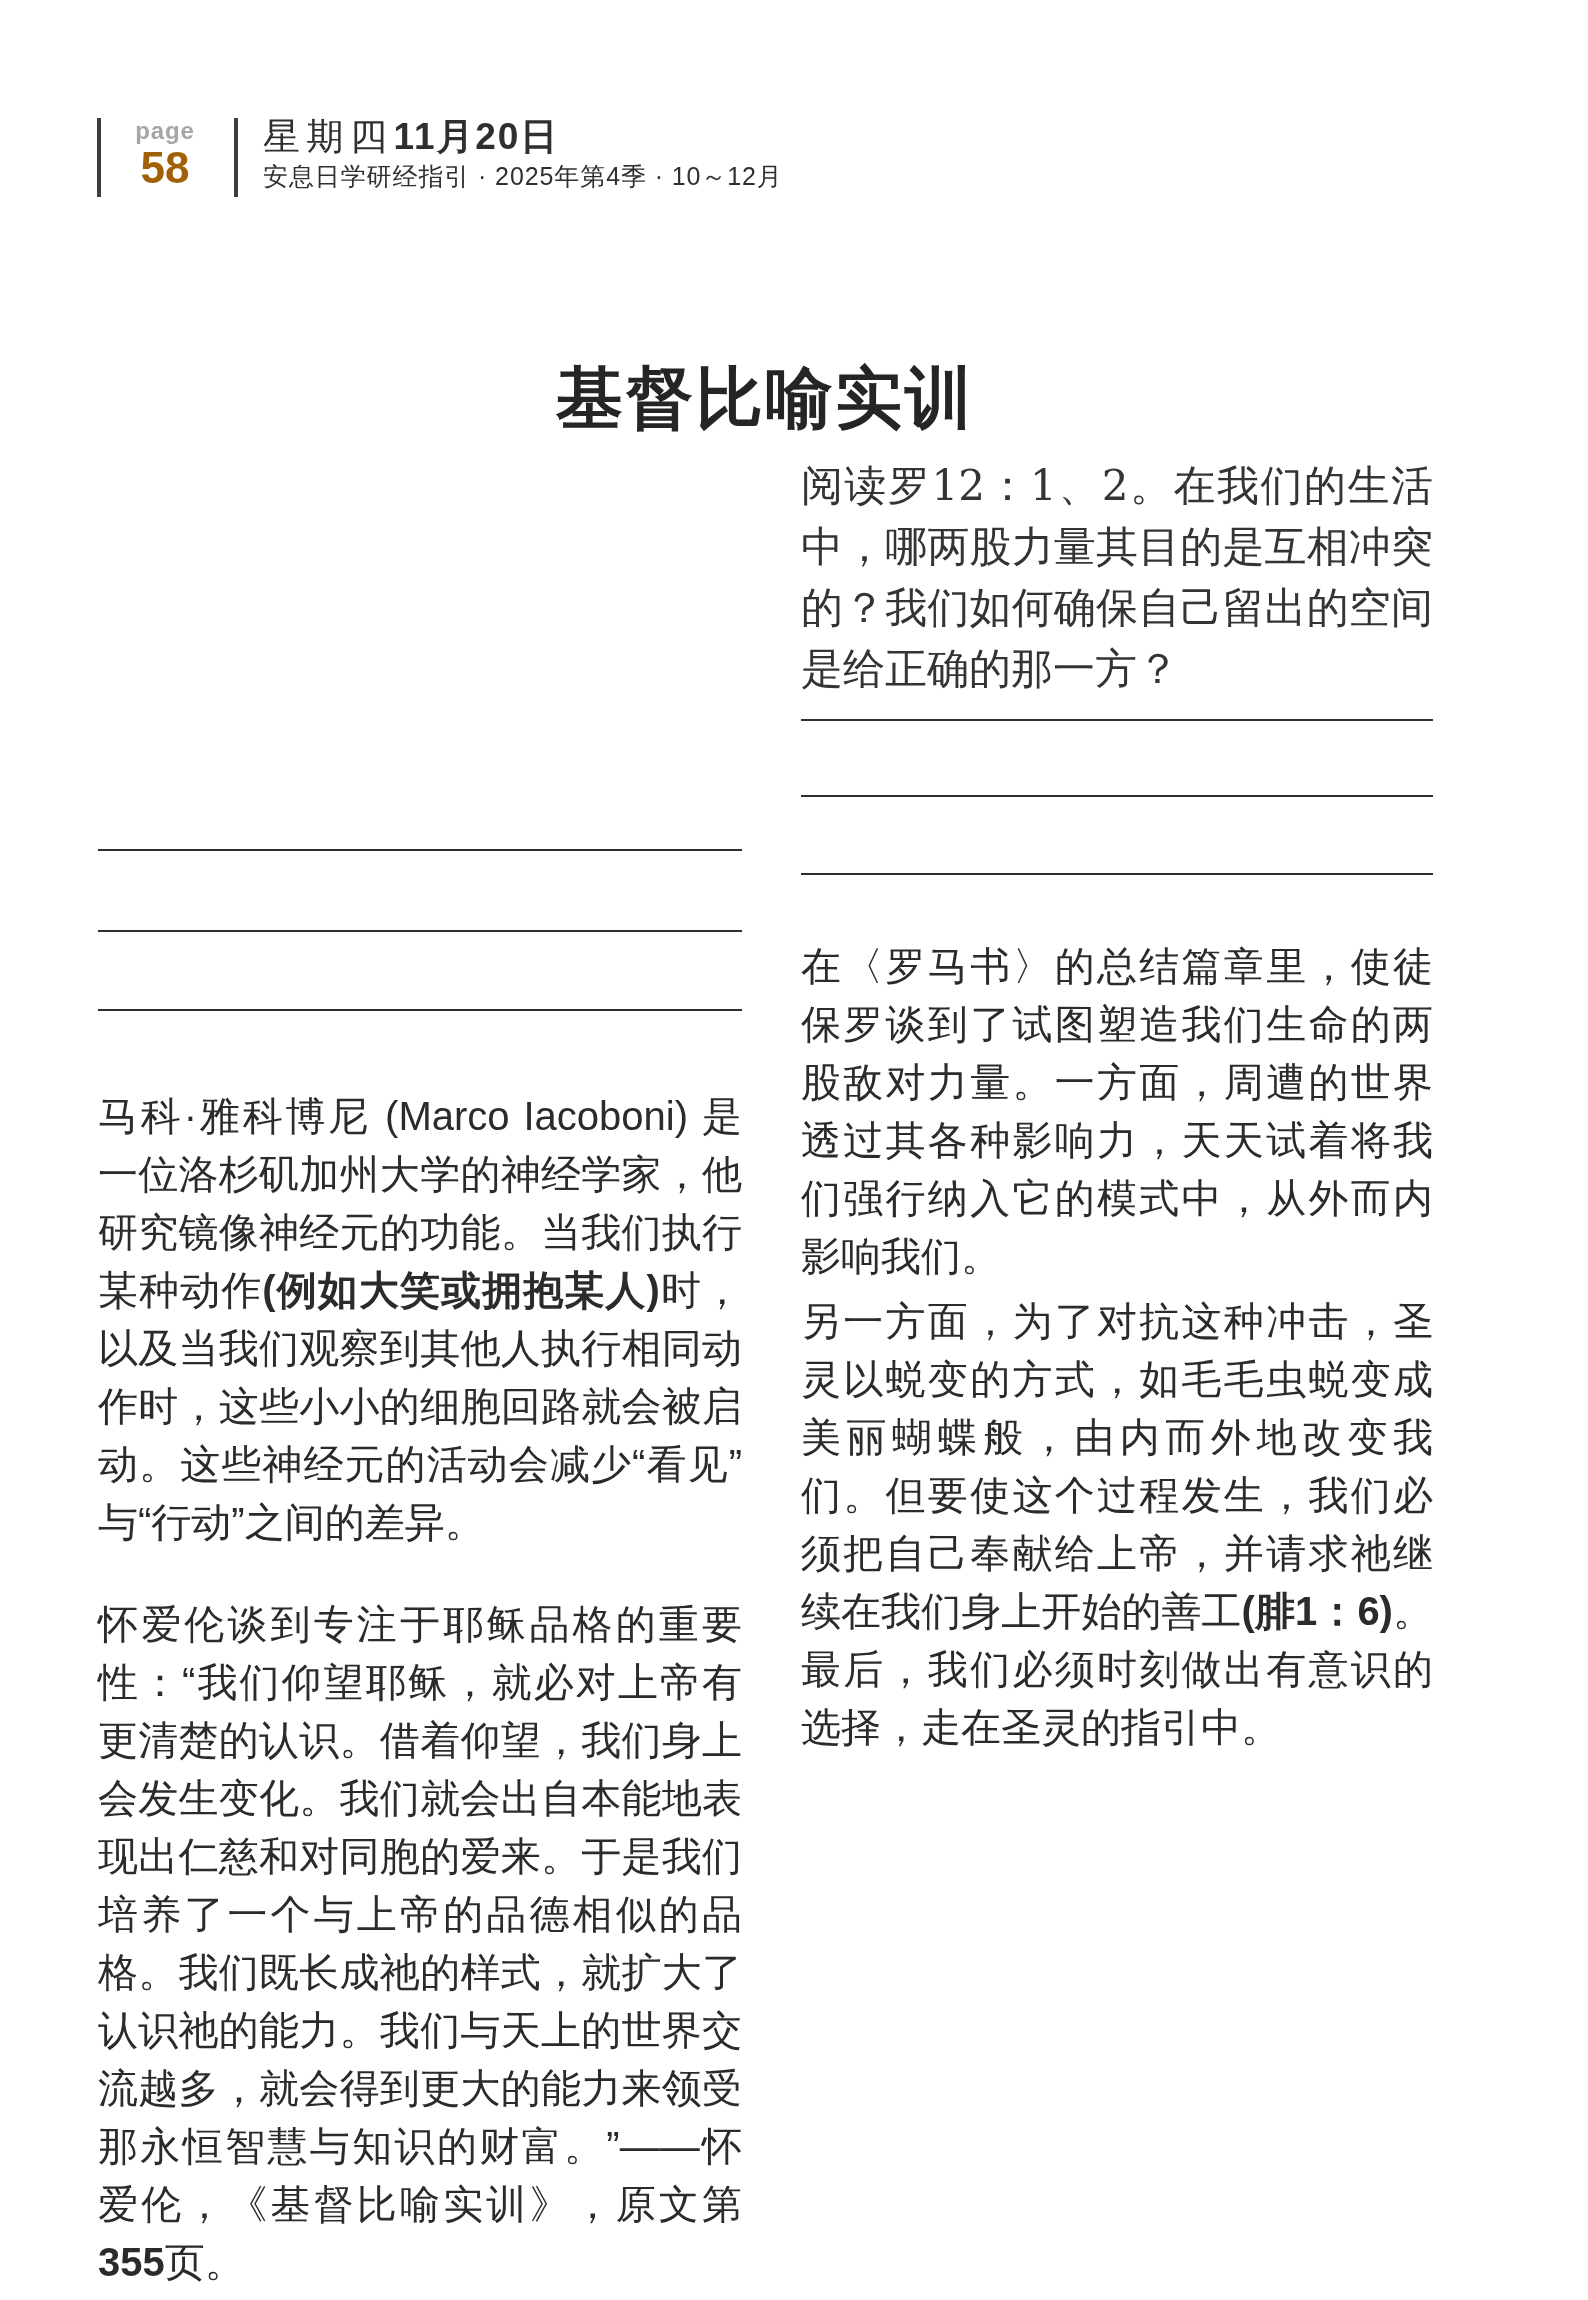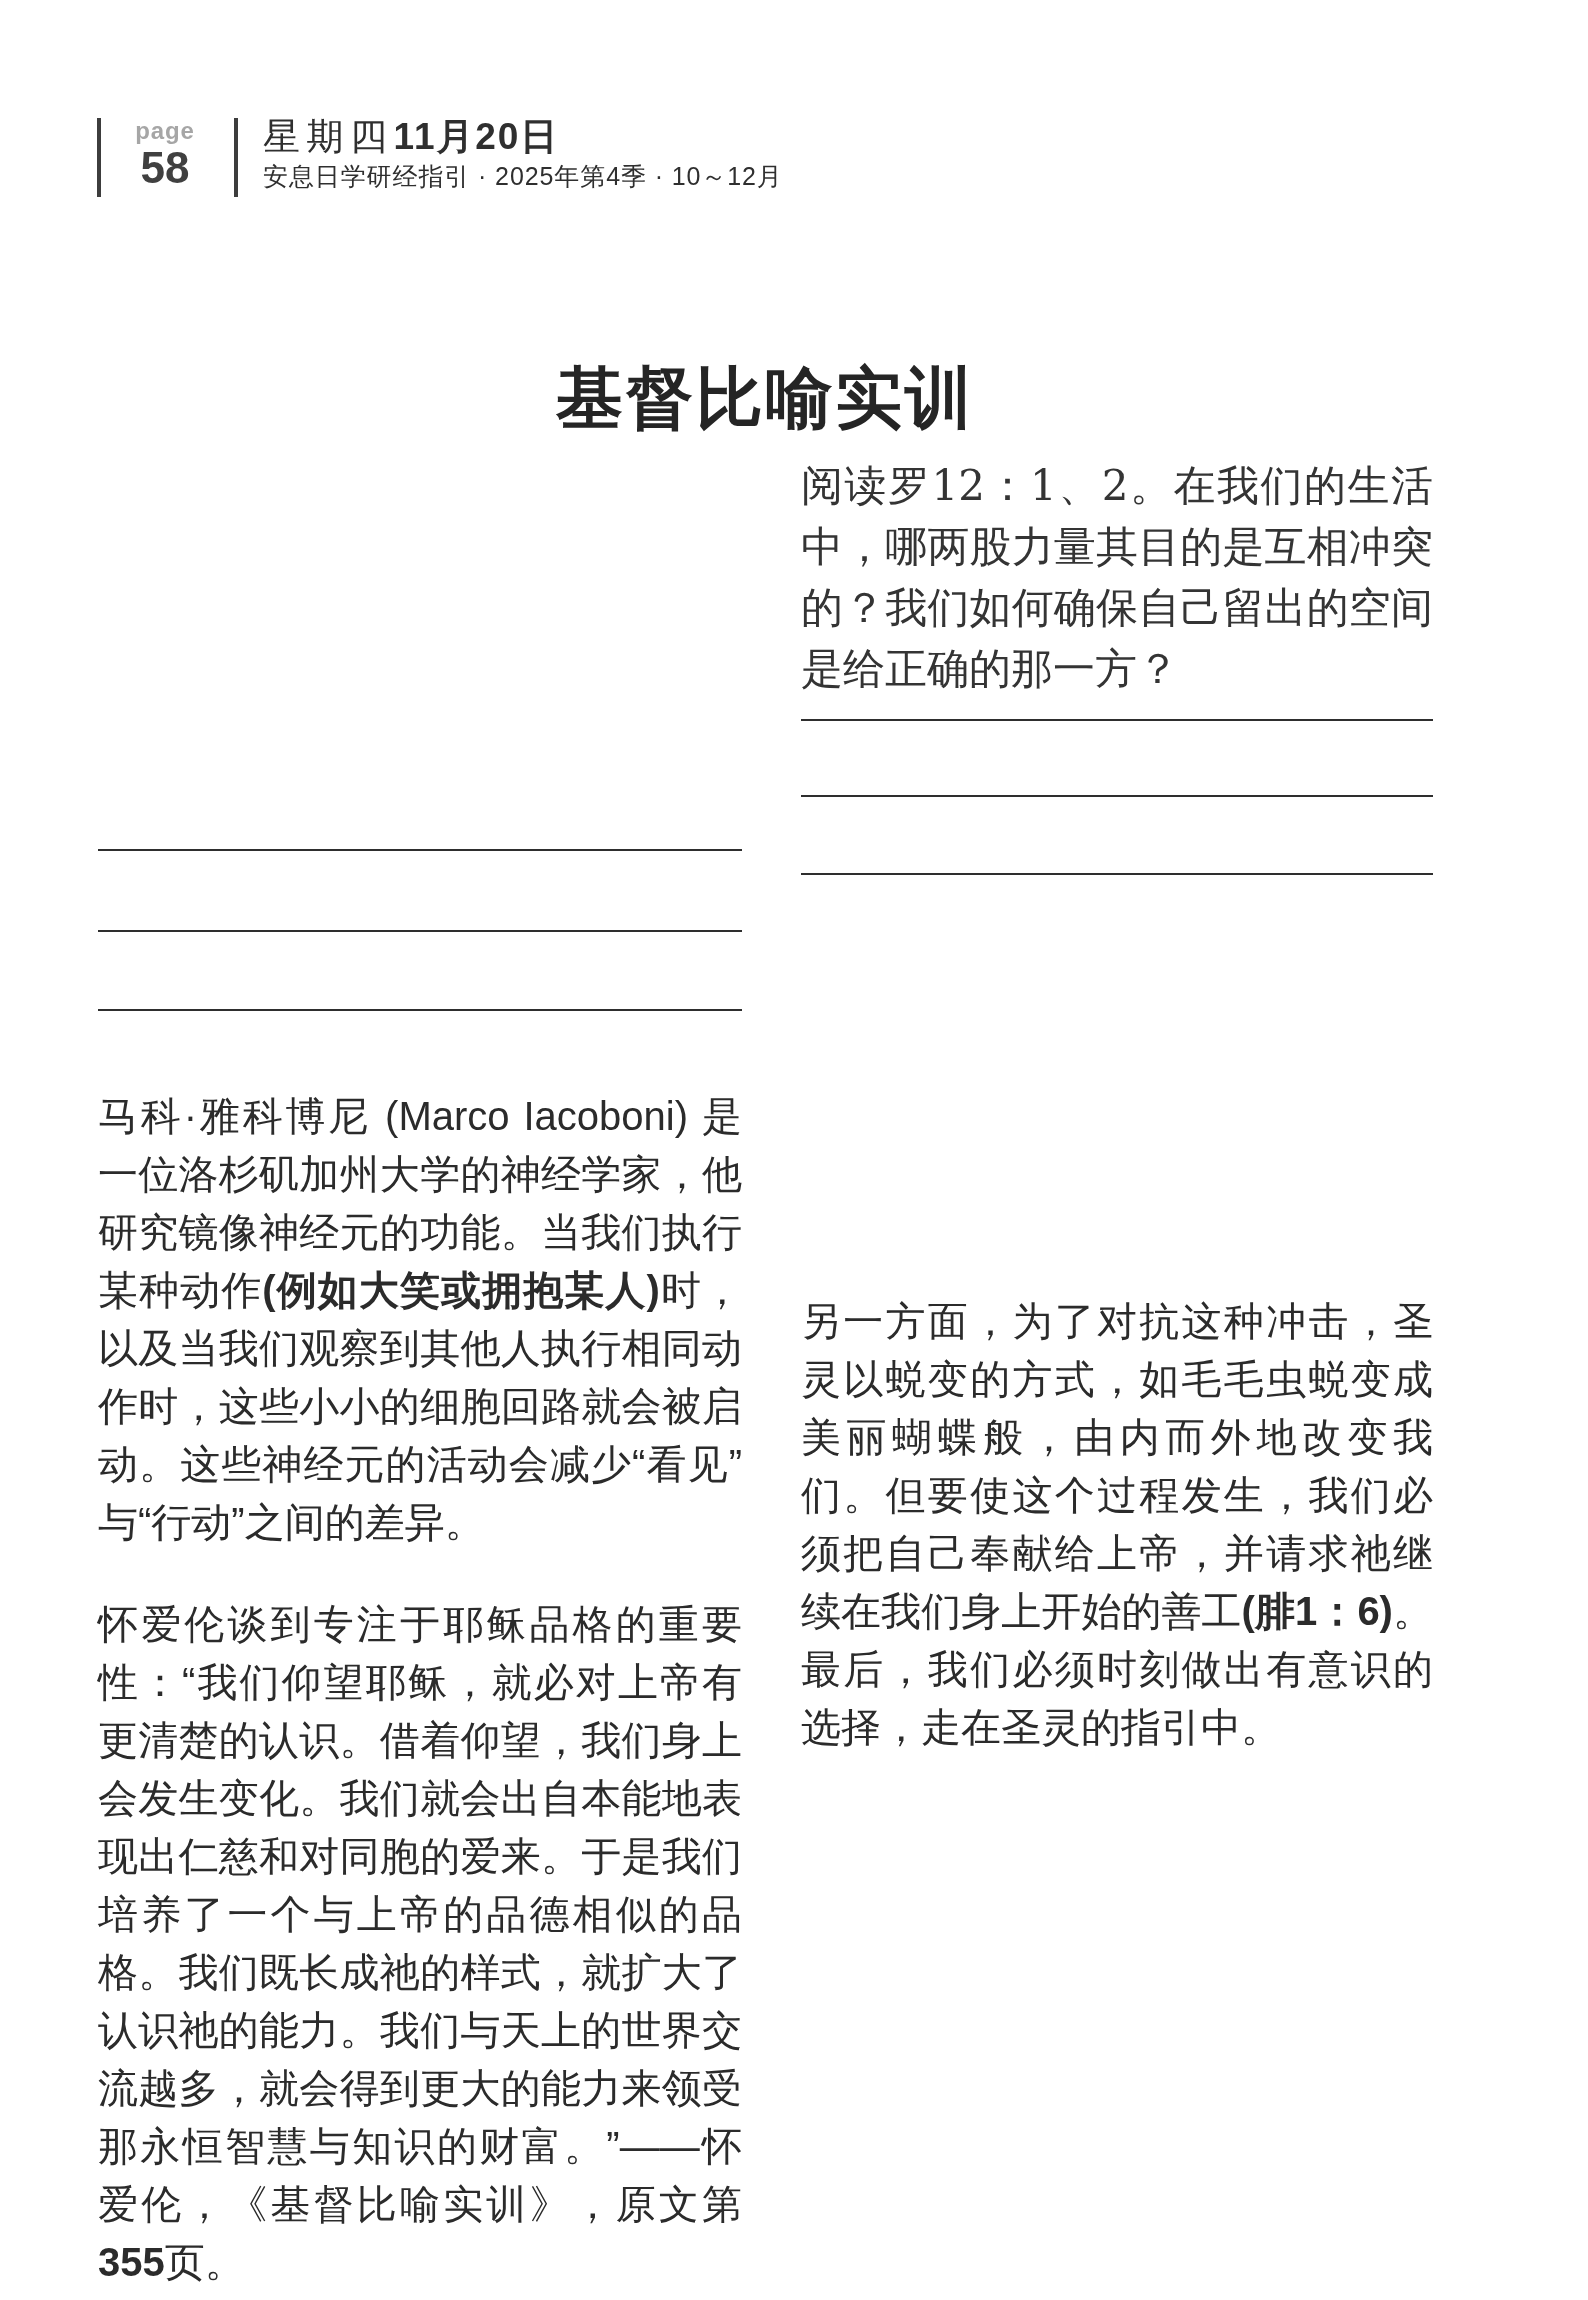--- a/index.html
+++ b/index.html
@@ -12,21 +12,21 @@
     overflow:hidden;
   }
   .page { position:absolute; left:0; top:0; width:1361px; height:2300px; background:#ffffff; }
 
   
   .hdr-bar { position:absolute; top:118px; width:3.7px; height:79px; background:#3d3d3d; }
   .hdr-bar.b1 { left:97px; }
   .hdr-bar.b2 { left:234px; }
   .page-block { position:absolute; left:113px; top:119px; width:104px; text-align:center; }
   .page-label { font-size:24px; font-weight:700; color:#a6a6a6; line-height:24px; letter-spacing:0.9px; }
-  .page-number { font-size:44px; font-weight:700; color:#404040; line-height:43px; margin-top:2.8px; }
+  .page-number { font-size:44px; font-weight:700; color:#a16207; line-height:43px; margin-top:2.8px; }
   .hdr-text { position:absolute; left:263px; top:115px; white-space:nowrap; }
   .hdr-line1 { font-size:37px; line-height:43px; color:#2f2f2f; }
   .hdr-weekday { font-weight:400; letter-spacing:6.5px; }
   .hdr-date { font-weight:700; letter-spacing:1.9px; }
   .hdr-line2 { font-size:25px; line-height:28px; color:#2f2f2f; margin-top:3.7px; letter-spacing:0.9px; }
 
   
   .lesson-title {
     position:absolute; left:93px; top:312px; width:1345px;
     text-align:center;
@@ -90,17 +90,18 @@
     <div class="answer-line al3"></div>
     <p class="body-p p1"><span>马科·雅科博尼 </span><span class="latin">(Marco Iacoboni)</span><span> 是一位洛杉矶加州大学的神经学家，他研究镜像神经元的功能。当我们执行某种动作</span><span class="bold">(例如大笑或拥抱某人)</span><span>时，以及当我们观察到其他人执行相同动作时，这些小小的细胞回路就会被启动。这些神经元的活动会减少“看见”与“行动”之间的差异。</span></p>
     <p class="body-p p2"><span>怀爱伦谈到专注于耶稣品格的重要性：“我们仰望耶稣，就必对上帝有更清楚的认识。借着仰望，我们身上会发生变化。我们就会出自本能地表现出仁慈和对同胞的爱来。于是我们培养了一个与上帝的品德相似的品格。我们既长成祂的样式，就扩大了认识祂的能力。我们与天上的世界交流越多，就会得到更大的能力来领受那永恒智慧与知识的财富。”——怀爱伦，《基督比喻实训》，原文第</span><span class="bold">355</span><span>页。</span></p>
   </div>
 
   <div class="col col-right">
     <p class="kai">阅读罗12：1、2。在我们的生活中，哪两股力量其目的是互相冲突的？我们如何确保自己留出的空间是给正确的那一方？</p>
     <div class="answer-line al1"></div>
     <div class="answer-line al2"></div>
     <div class="answer-line al3"></div>
+    <p class="body-p p1"><span>在〈罗马书〉的总结篇章里，使徒保罗谈到了试图塑造我们生命的两股敌对力量。一方面，周遭的世界透过其各种影响力，天天试着将我们强行纳入它的模式中，从外而内影响我们。</span></p>
     <p class="body-p p2"><span>另一方面，为了对抗这种冲击，圣灵以蜕变的方式，如毛毛虫蜕变成美丽蝴蝶般，由内而外地改变我们。但要使这个过程发生，我们必须把自己奉献给上帝，并请求祂继续在我们身上开始的善工</span><span class="bold">(腓1：6)</span><span>。最后，我们必须时刻做出有意识的选择，走在圣灵的指引中。</span></p>
   </div>
 
 </div>
 
 
 </body></html>

